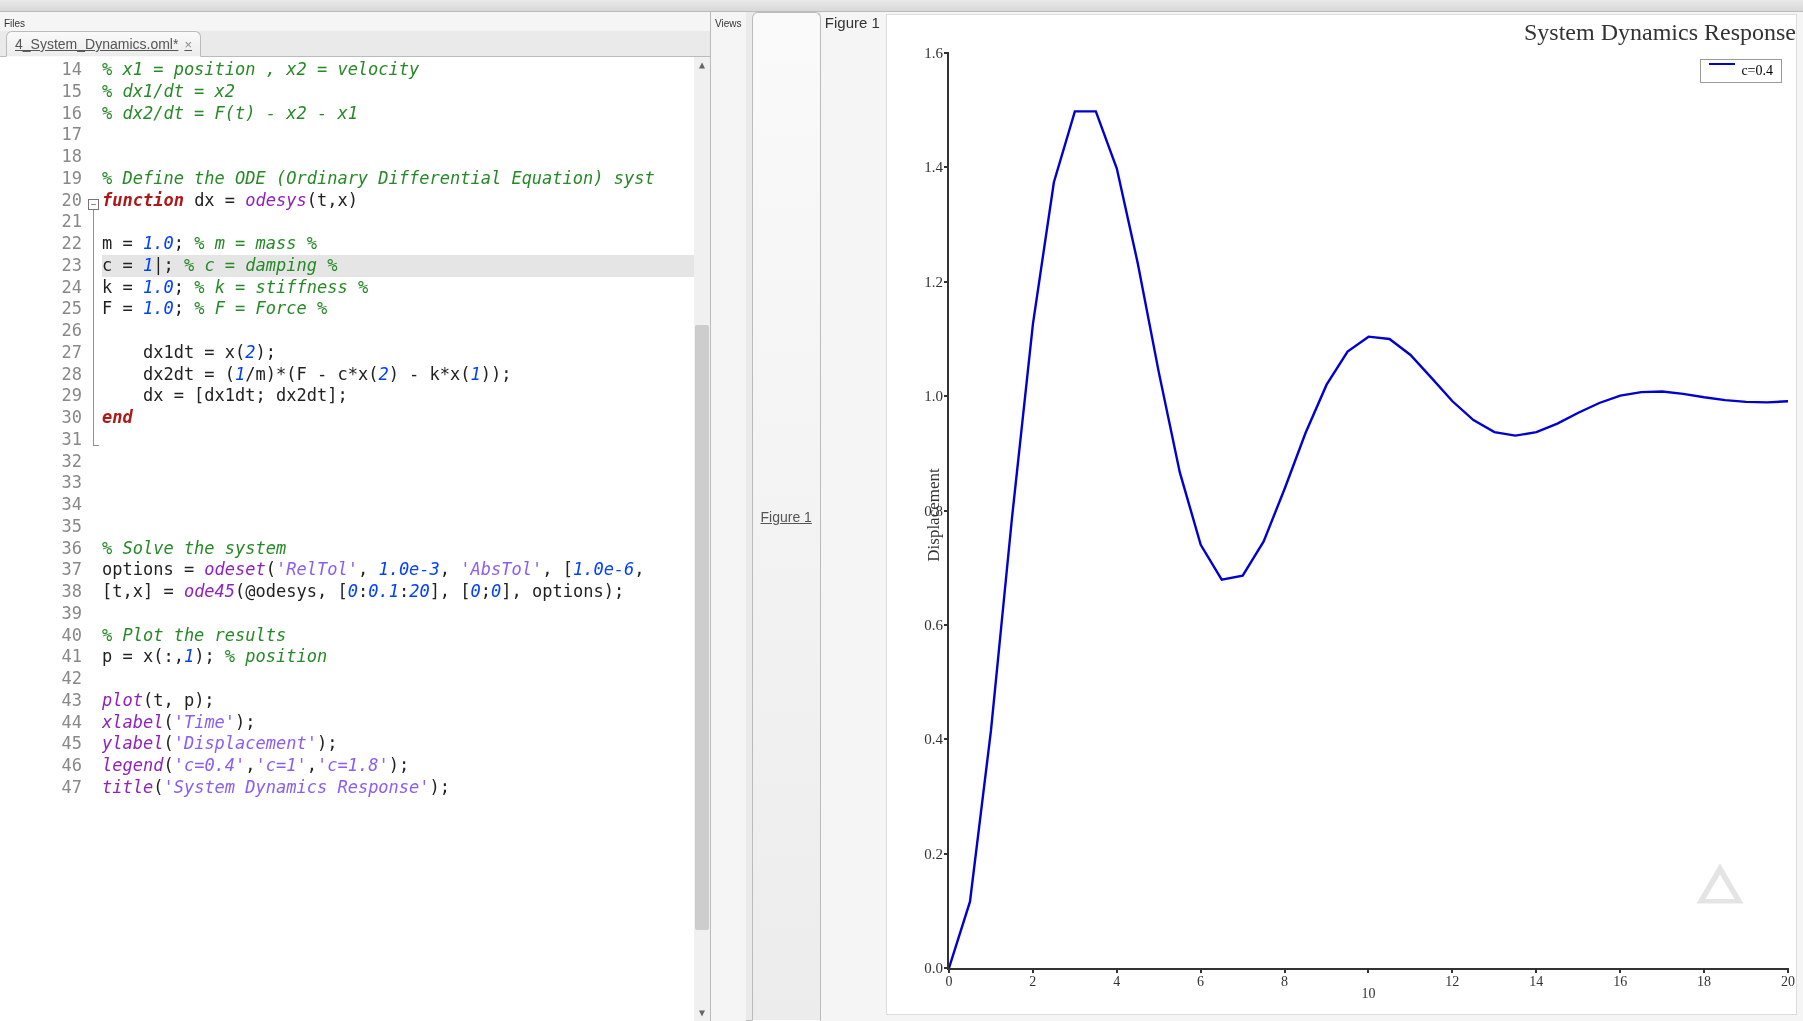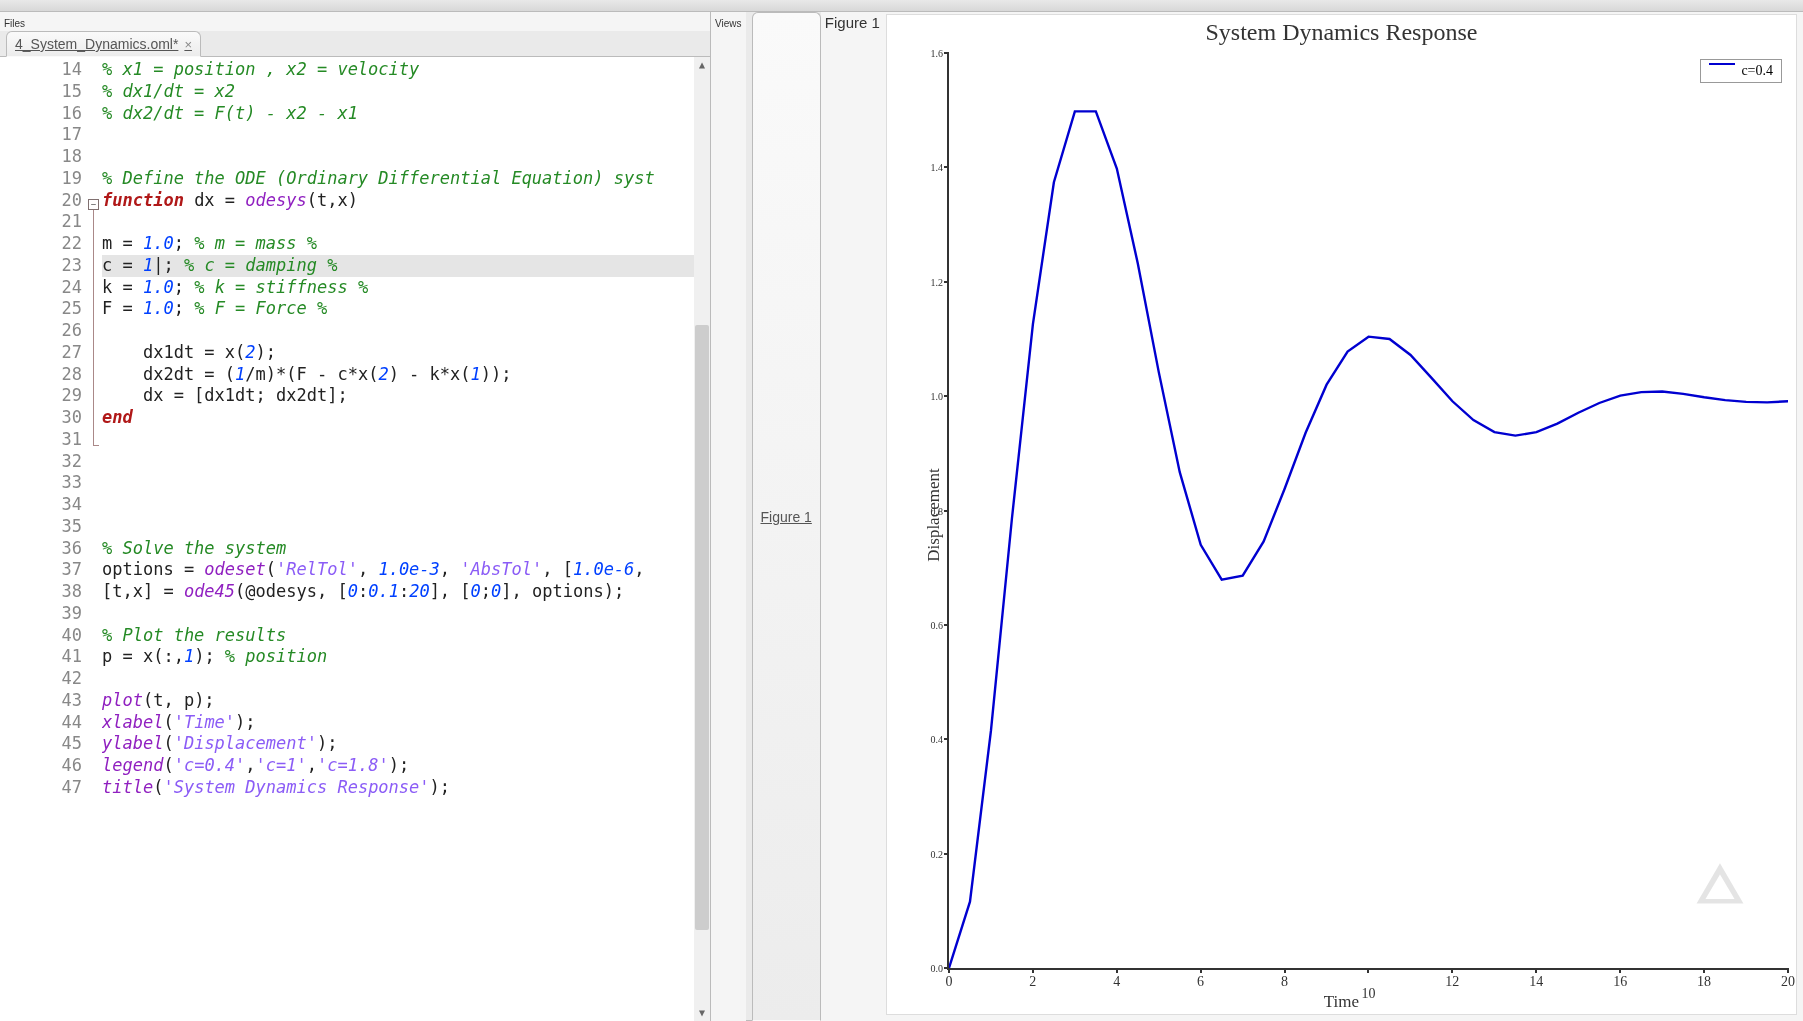--- a/index.html
+++ b/index.html
@@ -175,21 +175,21 @@
       background: #fff;
       margin: 2px 6px 6px 2px;
       position: relative;
       border: 1px solid #ddd;
     }
     .chart-title {
       position: absolute;
       top: 4px;
       left: 0;
       right: 0;
-      text-align: center;
+      text-align: right;
       font-size: 24px;
       font-family: Georgia, serif;
       color: #333;
     }
     .y-axis-label {
       position: absolute;
       left: 0px;
       top: 50%;
       transform: translateY(-50%) rotate(-90deg);
       font-size: 17px;
@@ -211,21 +211,21 @@
       left: 60px;
       right: 8px;
       top: 38px;
       bottom: 44px;
       border-left: 2px solid #333;
       border-bottom: 2px solid #333;
     }
     .ytick {
       position: absolute;
       right: calc(100% + 6px);
-      font-size: 10px;
+      font-size: 15px;
       color: #333;
       transform: translateY(-50%);
       font-family: Georgia, serif;
     }
     .ytick-mark {
       position: absolute;
       left: -5px;
       width: 5px;
       height: 2px;
       background: #333;
@@ -348,21 +348,20 @@
     <div class="panel-header">Views</div>
     <div class="tab-bar">
       <div class="tab">
         <span>Figure 1</span>
       </div>
     </div>
     <div class="figure-label">Figure 1</div>
     <div class="chart-area">
       <div class="chart-title">System Dynamics Response</div>
       <div class="y-axis-label">Displacement</div>
-      <div class="x-axis-label">Time</div>
       <div class="plot-region" id="plot">
         <svg class="plot-svg" id="plotsvg" preserveAspectRatio="none" viewBox="0 0 100 100">
             <path d="M0 100 L2.5 92.75 L5 74.06250000000001 L7.5 50.875 L10 29.625000000000014 L12.5 14.124999999999998 L15 6.375000000000009 L17.5 6.375000000000009 L20 12.625000000000009 L22.5 23.00000000000001 L25 34.875 L27.500000000000004 45.8125 L30 53.75000000000001 L32.5 57.56250000000001 L35 57.125 L37.5 53.37499999999999 L40 47.62500000000001 L42.5 41.5 L45 36.25000000000001 L47.5 32.62500000000001 L50 30.999999999999993 L52.5 31.25 L55.00000000000001 32.99999999999999 L57.49999999999999 35.5 L60 38.0625 L62.5 40.125000000000014 L65 41.43750000000001 L67.5 41.8125 L70 41.43750000000001 L72.5 40.5 L75 39.31250000000001 L77.5 38.25000000000001 L80 37.437500000000014 L82.5 37.06250000000001 L85 37 L87.5 37.25000000000001 L90 37.62500000000001 L92.5 37.9375 L95 38.12500000000001 L97.5 38.18750000000001 L100 38.0625 " fill="none" stroke="#0000d0" stroke-width="0.4" vector-effect="non-scaling-stroke" style="stroke-width: 2.4px;"></path>
           </svg>
         <div class="legend-box">
           <div class="legend-line"></div>
           <span>c=0.4</span>
         </div>
         <div class="watermark">
           <svg viewBox="0 0 100 86">

